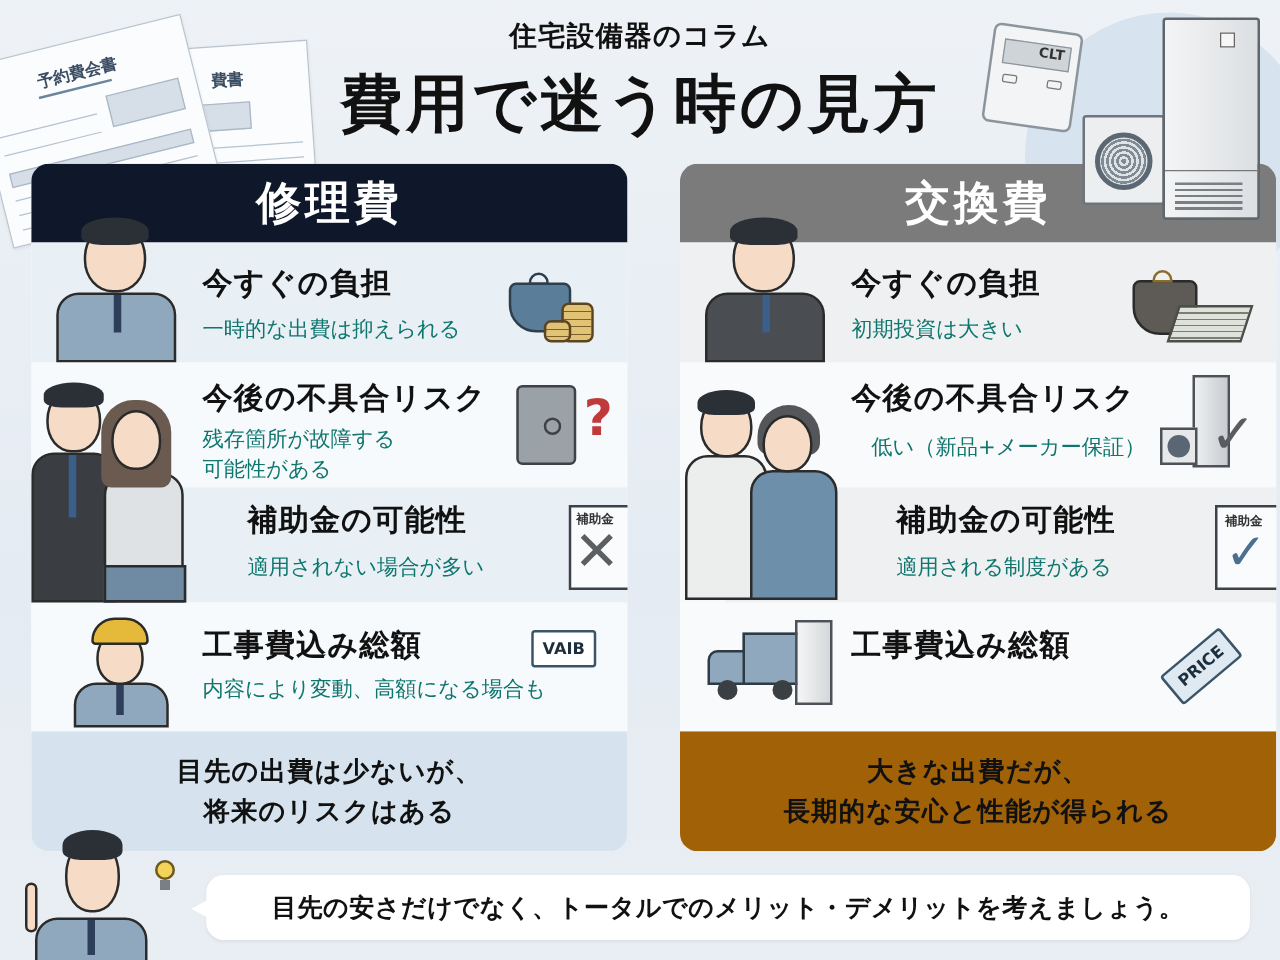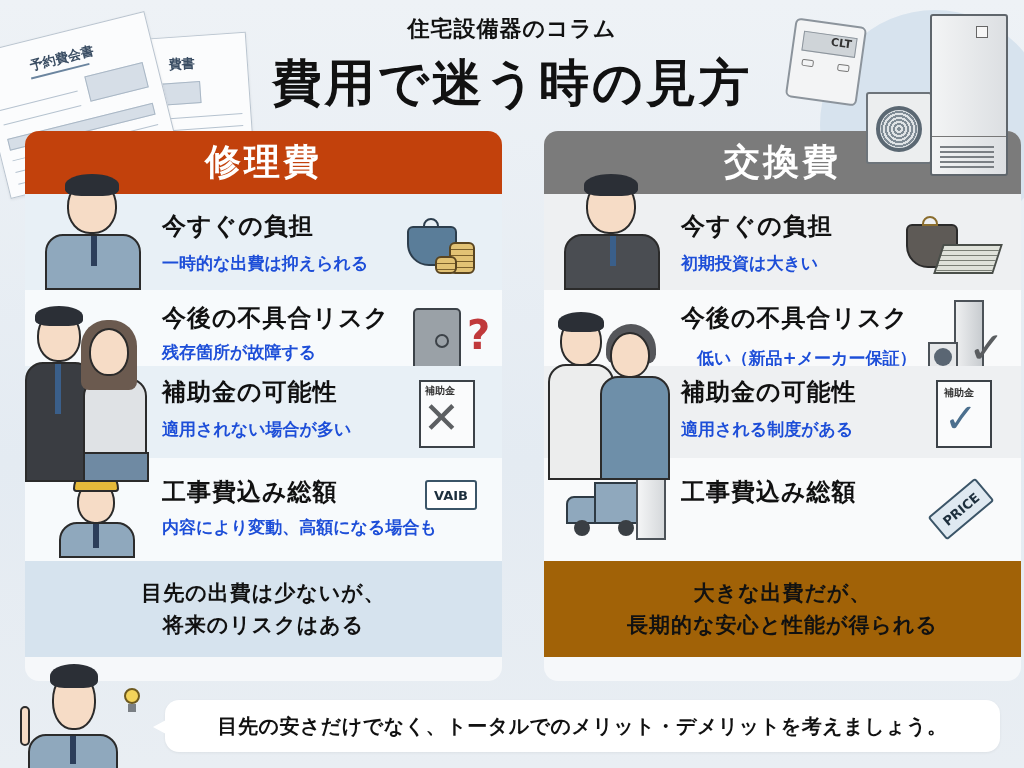--- a/index.html
+++ b/index.html
@@ -41,37 +41,37 @@
   .panel {
     position: absolute; top: 131px; width: 477px; height: 550px;
     border-radius: 14px; overflow: hidden; background: #f6f8fa;
   }
   .panel.left { left: 25px; }
   .panel.right { left: 544px; }
   .panel-head {
     height: 63px; display: flex; align-items: center; justify-content: center;
     color: #fff; font-size: 36px; font-weight: bold; letter-spacing: 3px;
   }
-  .left .panel-head { background: #c2410c; }
+  .left .panel-head { background: #0f172a; }
   .right .panel-head { background: #7b7b7b; }
 
   .row { position: relative; width: 100%; }
   .row.r1 { height: 96px; }
-  .row.r2 { height: 76px; }
-  .row.r3 { height: 92px; }
+  .row.r2 { height: 100px; }
+  .row.r3 { height: 92px; margin-left: 36px; }
   .row.r4 { height: 103px; }
   .left .row.shade { background: #e8f0f6; }
   .left .row.plain { background: #f7fafc; }
   .right .row.shade { background: #eef0f2; }
   .right .row.plain { background: #f9fafb; }
   .row .h {
     position: absolute; left: 137px; font-size: 24px; font-weight: bold; letter-spacing: 1px;
   }
   .row .d {
-    position: absolute; left: 137px; font-size: 17px; font-weight: bold; color: #1d4ed8;
+    position: absolute; left: 137px; font-size: 17px; font-weight: normal; color: #0f766e;
   }
   .row.r1 .h { top: 16px; } .row.r1 .d { top: 58px; }
   .row.r2 .h { top: 12px; } .row.r2 .d { top: 50px; line-height: 24px; }
   .row.r3 .h { top: 10px; } .row.r3 .d { top: 52px; }
   .row.r4 .h { top: 18px; } .row.r4 .d { top: 58px; }
   .right .row.r2 .d { top: 56px; margin-left: 16px; }
 
   .summary {
     height: 96px; display: flex; flex-direction: column; align-items: center; justify-content: center;
     font-size: 21px; font-weight: bold; line-height: 32px; letter-spacing: 1px;

